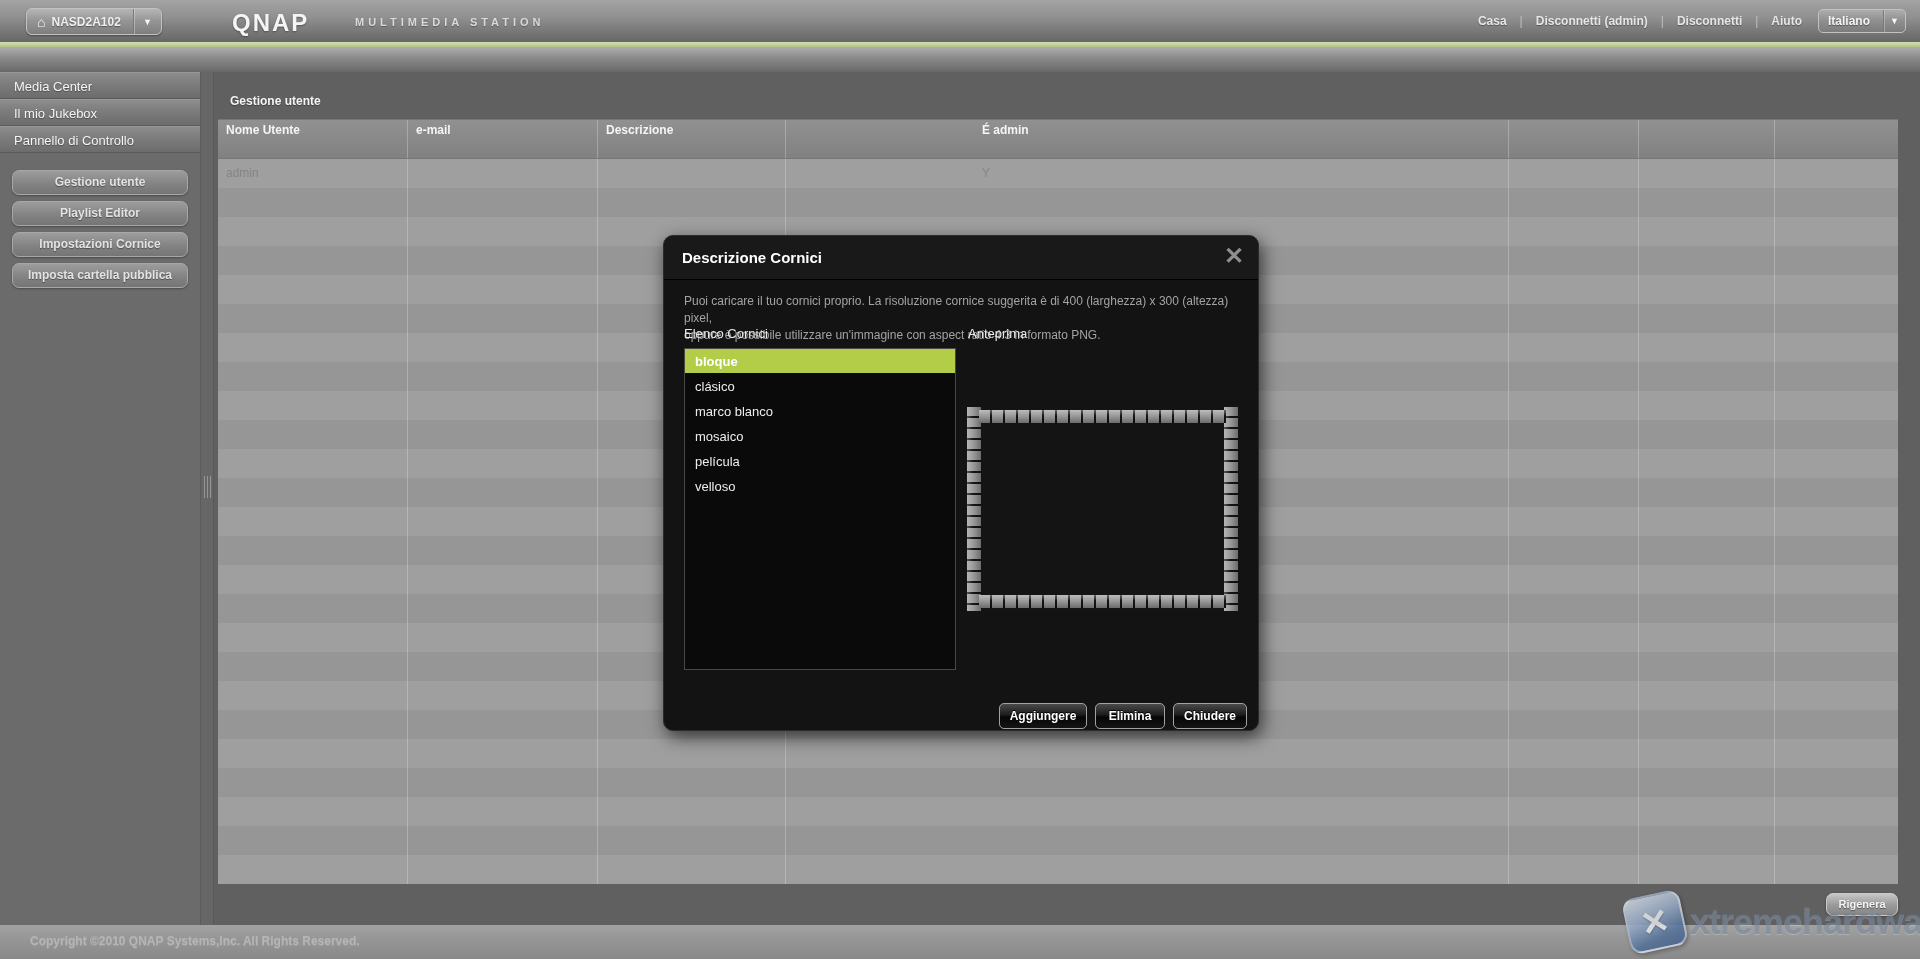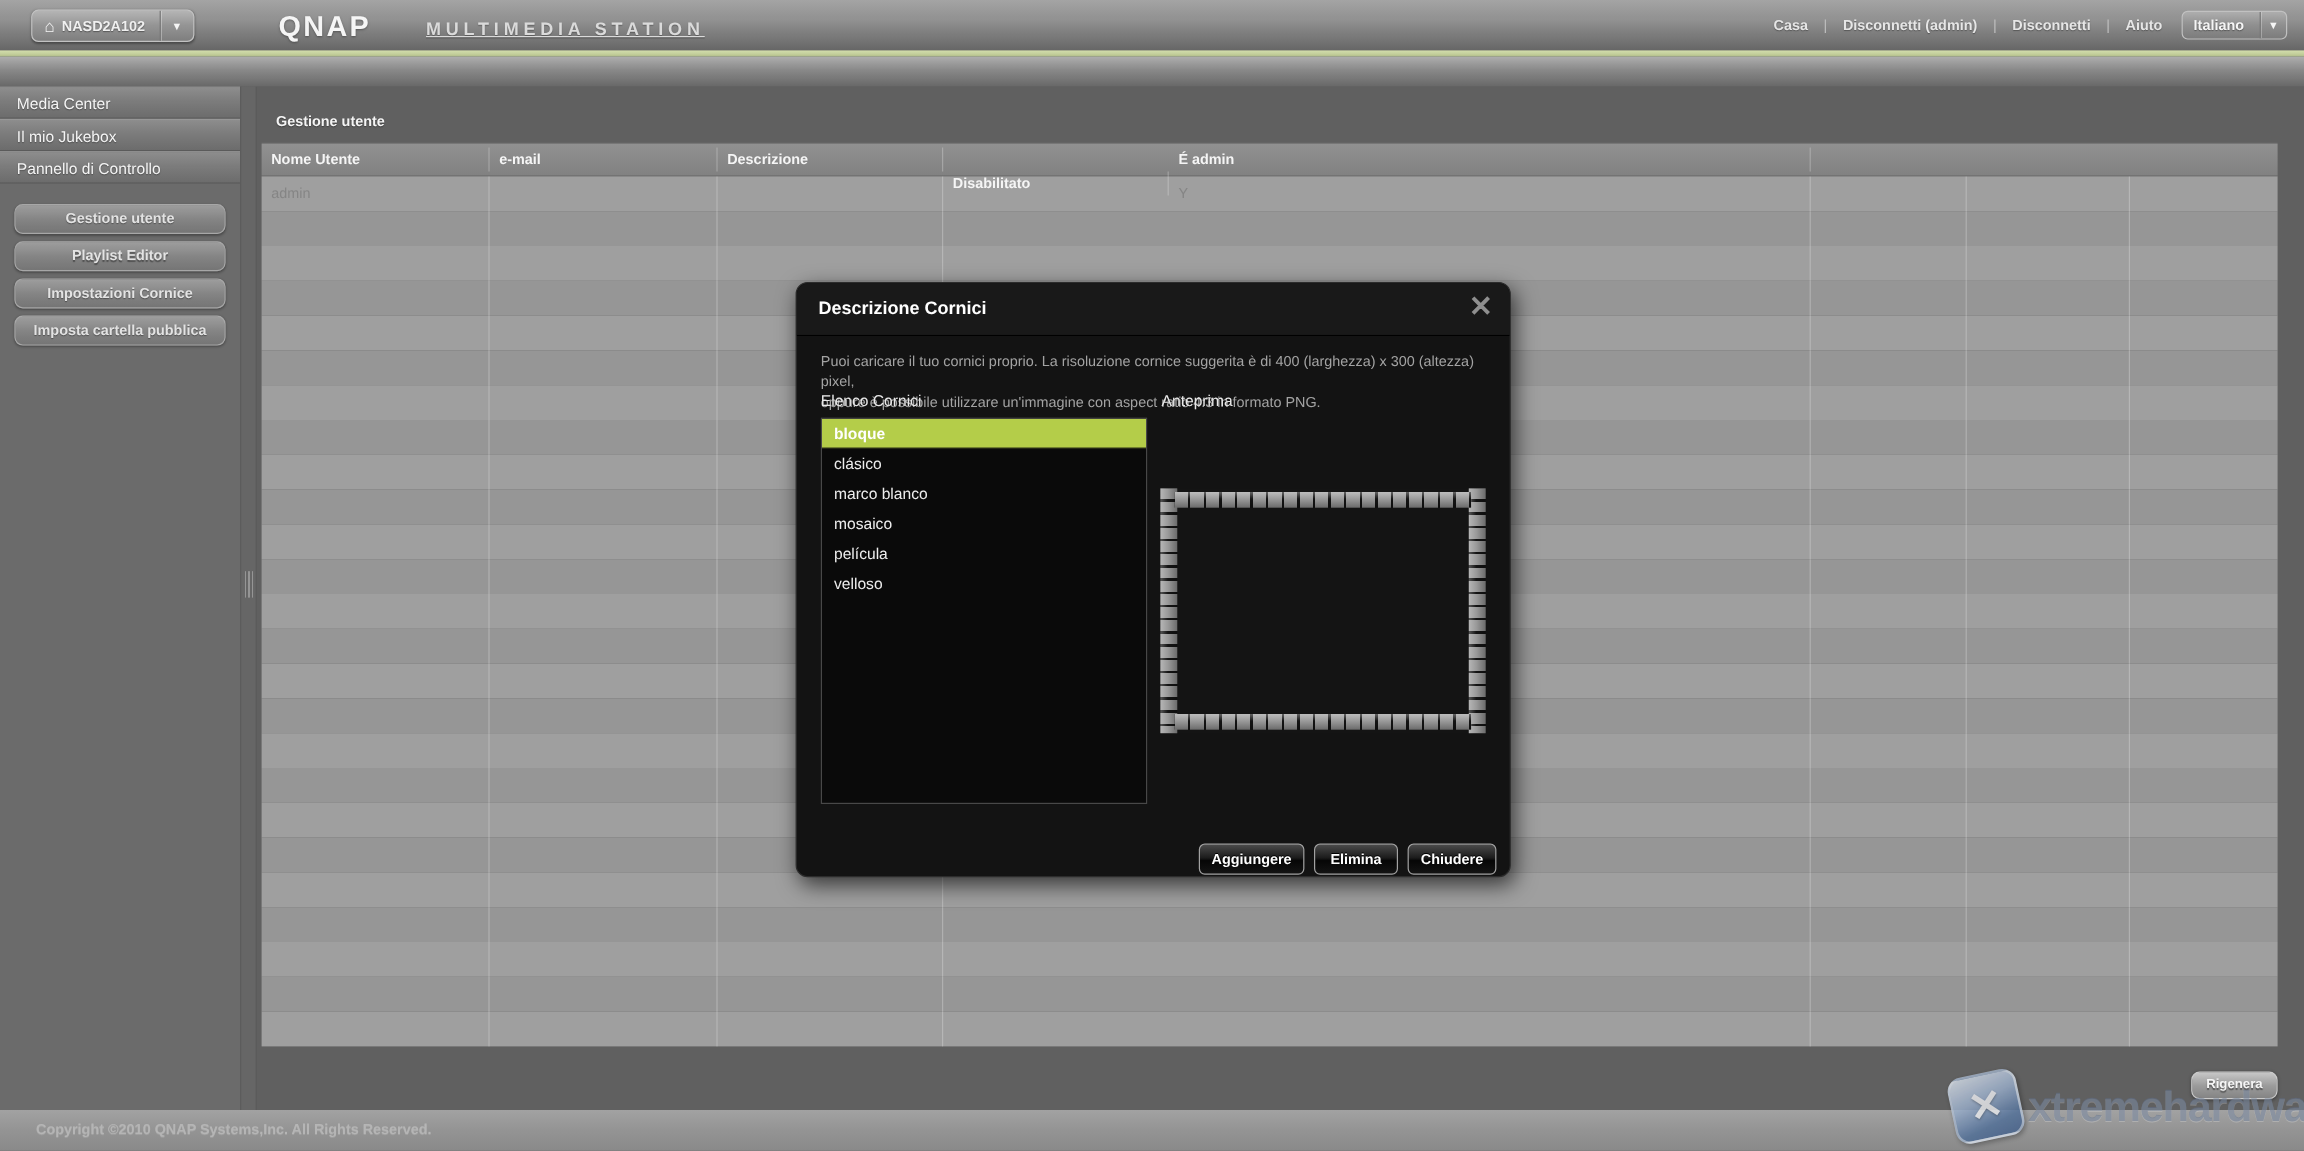--- a/index.html
+++ b/index.html
@@ -19,22 +19,22 @@
     background:linear-gradient(180deg,#bdbdbd 0%,#9a9a9a 50%,#848484 100%);
     border:1px solid #cacaca; border-radius:6px; box-shadow:0 1px 2px rgba(0,0,0,.35); cursor:pointer; }
   .nas-main { display:flex; align-items:center; gap:6px; padding:0 12px 0 10px; }
   .nas-home { color:#fff; font-size:14px; line-height:1; }
   .nas-label { color:#fafafa; font-size:12px; font-weight:bold; text-shadow:0 1px 1px rgba(0,0,0,.4); }
   .nas-arrow { width:28px; display:flex; align-items:center; justify-content:center;
     border-left:1px solid #7d7d7d; box-shadow:inset 1px 0 0 rgba(255,255,255,.35);
     color:#fff; font-size:9px; }
   .brand { position:absolute; left:232px; top:9px; color:#fff; font-size:24px; font-weight:bold;
     letter-spacing:2px; text-shadow:0 1px 2px rgba(0,0,0,.35); }
-  .product { position:absolute; left:355px; top:16px; color:#e3e3e3; font-size:15px; font-weight:bold;
-    letter-spacing:4px; text-shadow:0 1px 1px rgba(0,0,0,.3);text-decoration:underline; }
+  .product { position:absolute; left:355px; top:16px; color:#e3e3e3; font-size:11px; font-weight:bold;
+    letter-spacing:4px; text-shadow:0 1px 1px rgba(0,0,0,.3); }
 
   .top-links { position:absolute; right:118px; top:0; height:42px; display:flex; align-items:center; gap:13px; }
   .top-link { color:#f0f0f0; font-size:12px; font-weight:bold; text-shadow:0 1px 1px rgba(0,0,0,.35); cursor:pointer; }
   .top-sep { color:#c6c6c6; font-size:12px; }
   .lang-select { position:absolute; right:14px; top:9px; width:88px; height:24px; display:flex; align-items:stretch;
     background:linear-gradient(180deg,#b5b5b5 0%,#959595 50%,#828282 100%);
     border:1px solid #c9c9c9; border-radius:5px; cursor:pointer; }
   .lang-label { flex:1; display:flex; align-items:center; padding-left:9px; color:#fff; font-size:12px;
     font-weight:bold; text-shadow:0 1px 1px rgba(0,0,0,.4); }
   .lang-arrow { width:22px; display:flex; align-items:center; justify-content:center;
@@ -57,22 +57,22 @@
     border-left:1px solid #606060; border-right:1px solid #5c5c5c; cursor:col-resize; }
   .grip { position:absolute; left:3px; top:404px; width:7px; height:22px;
     background:repeating-linear-gradient(90deg,#9c9c9c 0 1px,transparent 1px 3px); }
 
   .main { position:absolute; left:214px; top:0; width:1706px; height:853px; background:#646464; }
   .section-title { position:absolute; left:16px; top:22px; color:#fff; font-size:12px; font-weight:bold;
     text-shadow:0 1px 1px rgba(0,0,0,.35); }
 
   .user-table { position:absolute; left:4px; top:47px; width:1680px; }
   .t-row { display:flex; }
-  .t-head { height:28px; background:linear-gradient(180deg,#979797,#878787);
-    border-top:1px solid #7c7c7c; border-bottom:1px solid #7c7c7c;align-items:center; }
+  .t-head { height:40px; background:linear-gradient(180deg,#979797,#878787);
+    border-top:1px solid #7c7c7c; border-bottom:1px solid #7c7c7c; }
   .t-head .t-cell { color:#fff; font-weight:bold; line-height:20px; }
   .t-body-row { height:29px; }
   .t-body-row.odd  { background:#a6a6a6; }
   .t-body-row.even { background:#9d9d9d; }
   .t-cell { font-size:12px; color:#8b8b8b; padding-left:8px; line-height:29px; overflow:hidden;
     border-right:1px solid rgba(255,255,255,.28); white-space:nowrap; }
   .c0{width:190px;} .c1{width:190px;} .c2{width:188px;} .c3{width:188px;margin-top:40px;}
   .c4{width:535px;} .c5{width:130px;} .c6{width:136px;} .c7{width:123px; border-right:none;}
 
   

